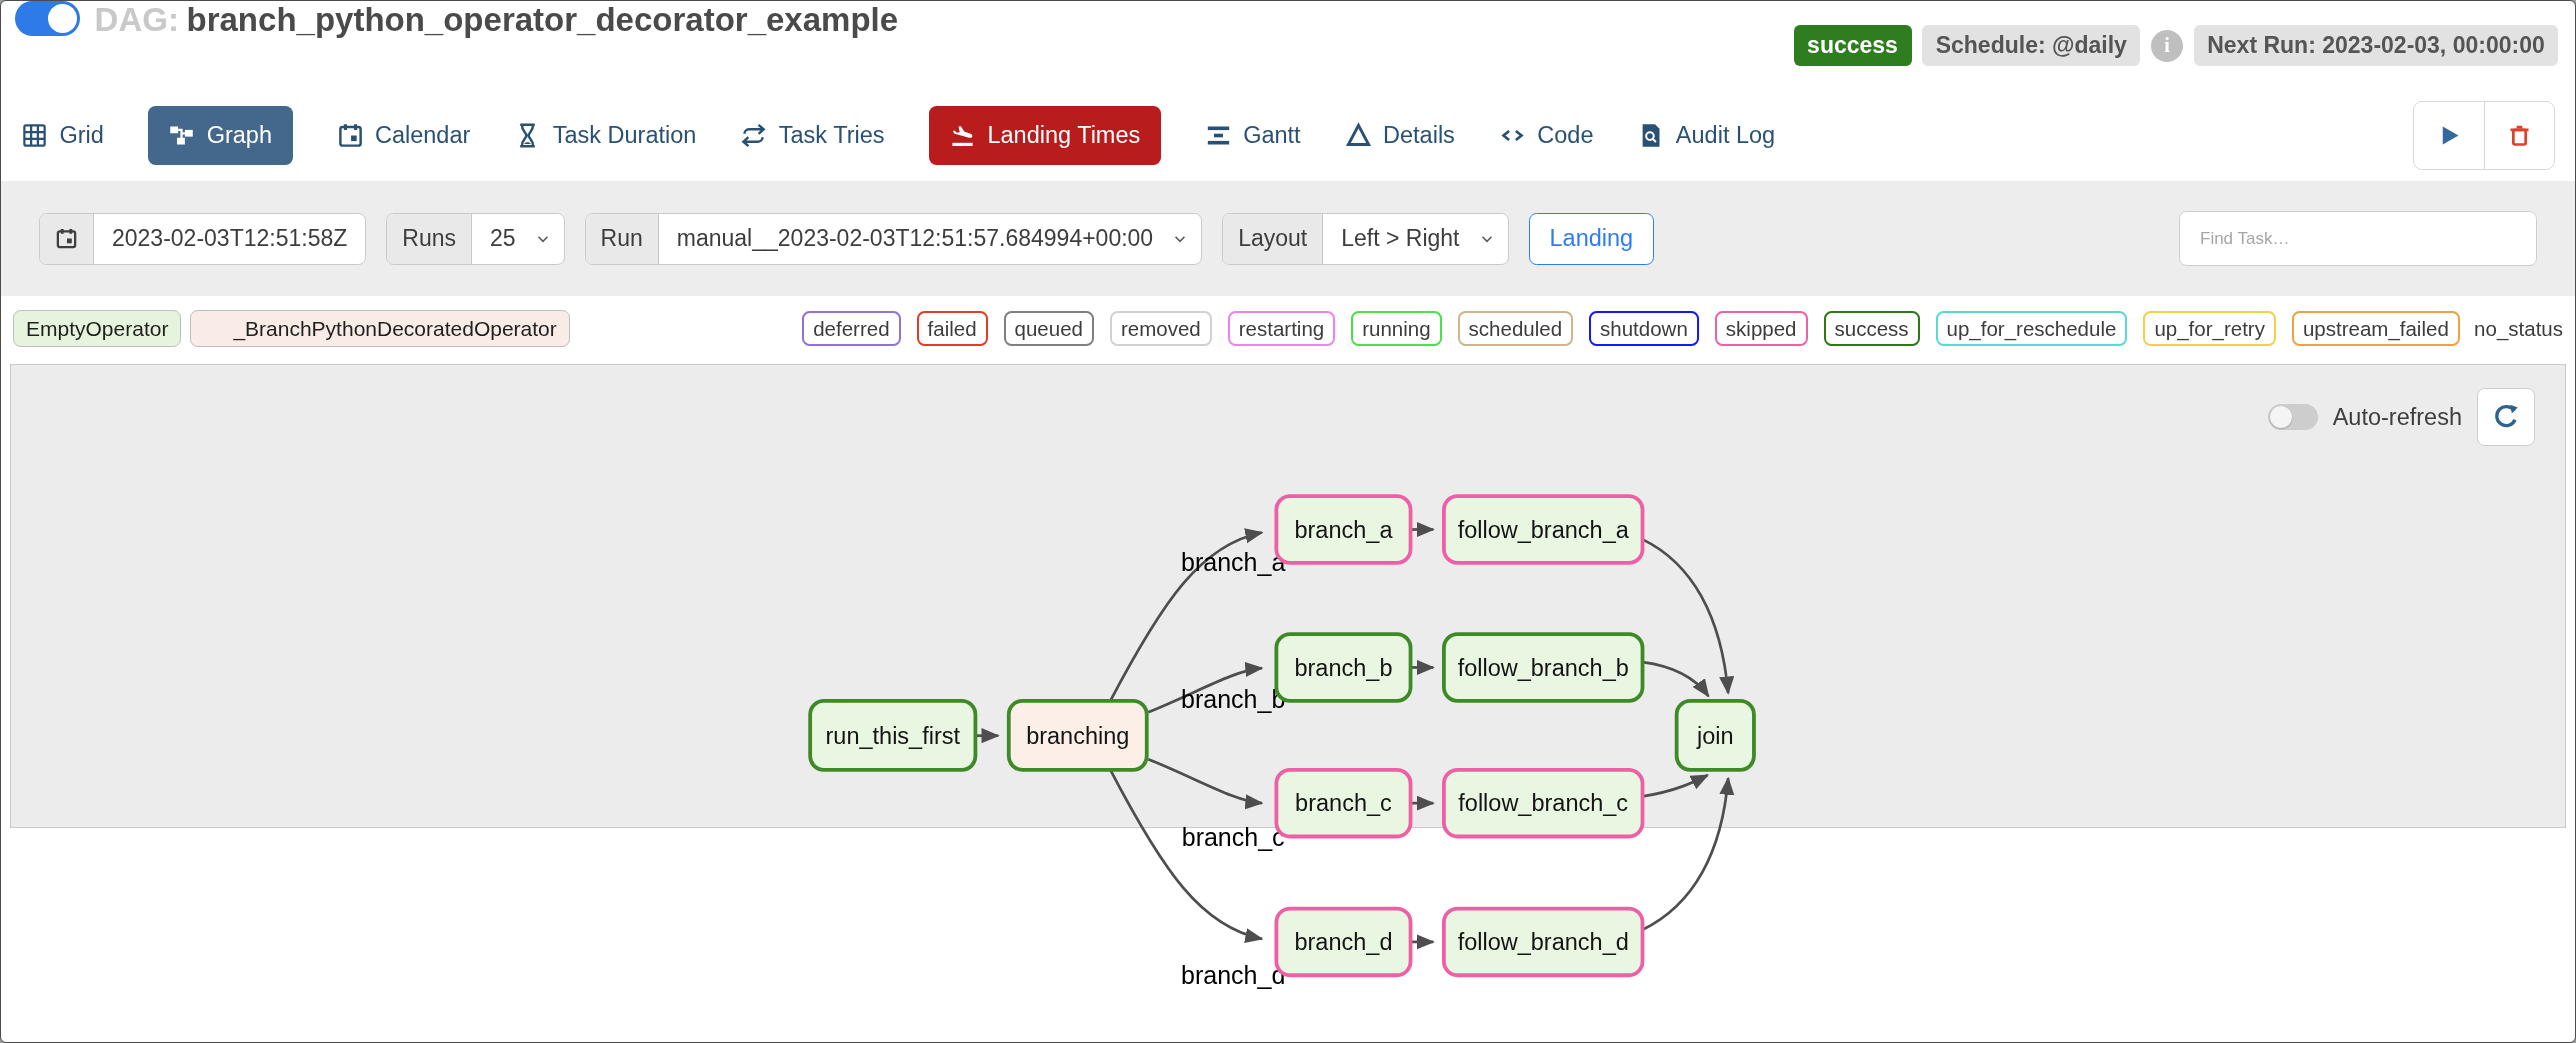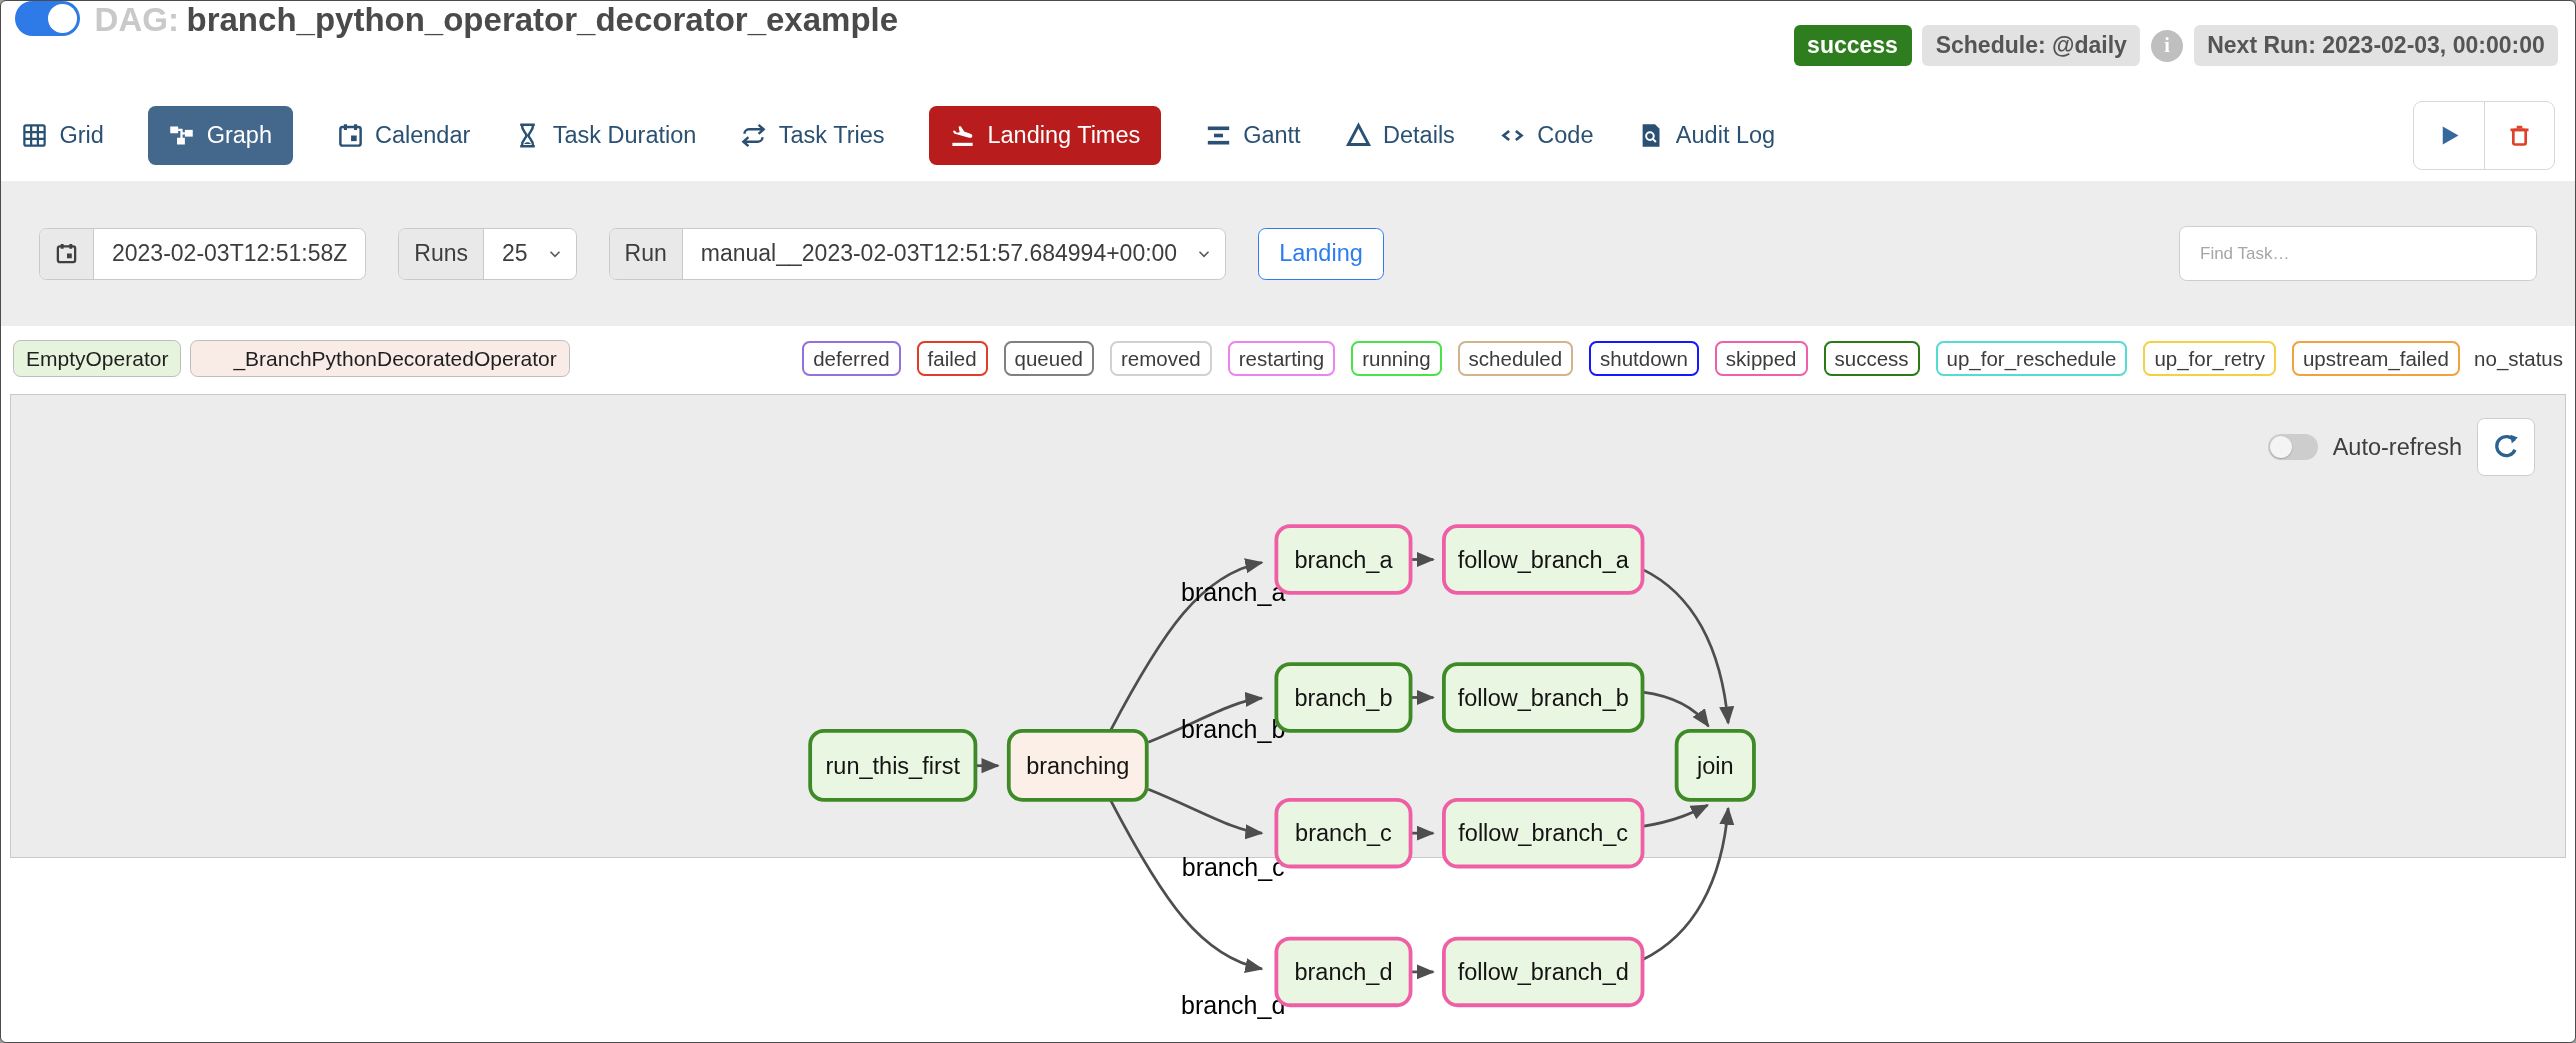--- a/index.html
+++ b/index.html
@@ -27,21 +27,21 @@
   
   .tabbar { height: 91px; display:flex; align-items:center; padding: 0 20px; gap: 44px; }
   .tab { display:flex; align-items:center; gap: 11.4px; font-size: 23.5px; color:#2a5173; cursor:pointer; white-space:nowrap; }
   .tab svg { width: 27px; height: 27px; flex:none; }
   .tab.active-blue { background:#44678c; color:#fff; padding: 16px 20.5px; border-radius: 7.6px; }
   .tab.active-dark { background:#b91c1c; color:#fff; padding: 16px 20.5px; border-radius: 7.6px; }
   .btn-group { margin-left:auto; display:flex; border: 1.5px solid #d8d8d8; border-radius: 9px; overflow:hidden; background:#fff; }
   .btn-group .cell { width: 70px; height: 67px; display:flex; align-items:center; justify-content:center; cursor:pointer; }
   .btn-group .cell + .cell { border-left: 1.5px solid #d8d8d8; }
   
-  .filterbar { height: 145px; background:#ededee; display:flex; align-items:center; padding: 0 38px; gap: 32px; }
+  .filterbar { height: 115px; background:#ededee; display:flex; align-items:center; padding: 0 38px; gap: 20px; }
   .igroup { display:flex; align-items:stretch; height: 52px; border: 1.5px solid #c9c9c9; border-radius: 7.6px; background:#fff; overflow:hidden; }
   .igroup .addon { background:#e9e9e9; border-right: 1.5px solid #c9c9c9; display:flex; align-items:center; padding: 0 15px; font-size: 23px; color:#3d3d3d; white-space:nowrap; }
   .igroup .val { display:flex; align-items:center; padding: 0 18px; font-size: 23px; color:#3d3d3d; white-space:nowrap; }
   .igroup .chev { display:flex; align-items:center; padding-right: 12px; }
   .update-btn { height: 52px; padding: 0 20px; border: 1.5px solid #2e7cf0; color:#2e7cf0; background:#fff;
     border-radius: 7.6px; font-size: 23.5px; display:flex; align-items:center; cursor:pointer; }
   .find-task { margin-left:auto; width: 358px; height: 55px; border: 1.5px solid #cdcdcd; border-radius: 7.6px;
     padding: 0 20px; font-size: 17px; color:#3d3d3d; background:#fff; font-family: inherit; }
   .find-task::placeholder { color:#a6a6a6; }
   
@@ -189,20 +189,29 @@
       <span class="val">25</span>
       <span class="chev">
         <svg width="18" height="18" viewBox="0 0 24 24" fill="none" stroke="#5a5a5a" stroke-width="2.2">
             <path d="M6 9 L12 15 L18 9"></path>
           </svg>
       </span>
     </div>
     <div class="igroup">
       <span class="addon">Run</span>
       <span class="val">manual__2023-02-03T12:51:57.684994+00:00</span>
+      <span class="chev">
+        <svg width="18" height="18" viewBox="0 0 24 24" fill="none" stroke="#5a5a5a" stroke-width="2.2">
+            <path d="M6 9 L12 15 L18 9"></path>
+          </svg>
+      </span>
+    </div>
+    <div class="igroup">
+      <span class="addon">Layout</span>
+      <span class="val">Left &gt; Right</span>
       <span class="chev">
         <svg width="18" height="18" viewBox="0 0 24 24" fill="none" stroke="#5a5a5a" stroke-width="2.2">
             <path d="M6 9 L12 15 L18 9"></path>
           </svg>
       </span>
     </div>
     <div class="update-btn">Landing</div>
     <input class="find-task" placeholder="Find Task…" style="">
   </div>
 

